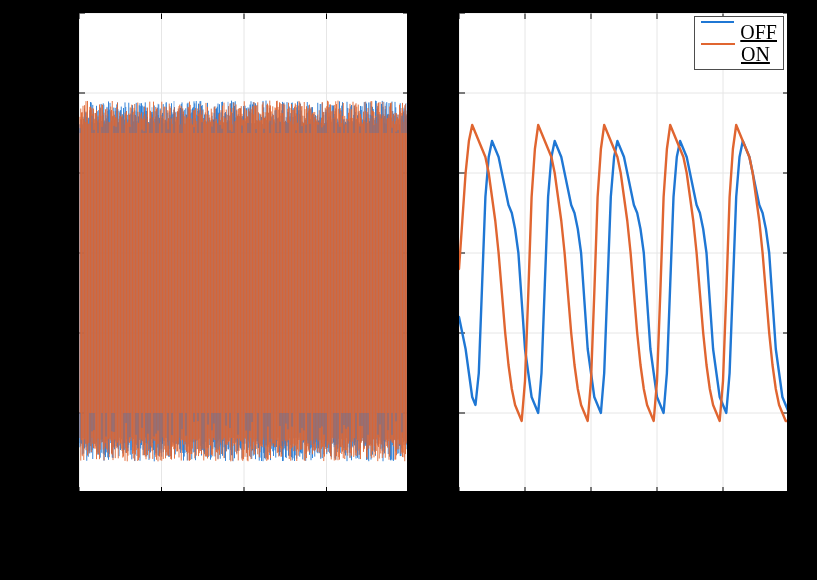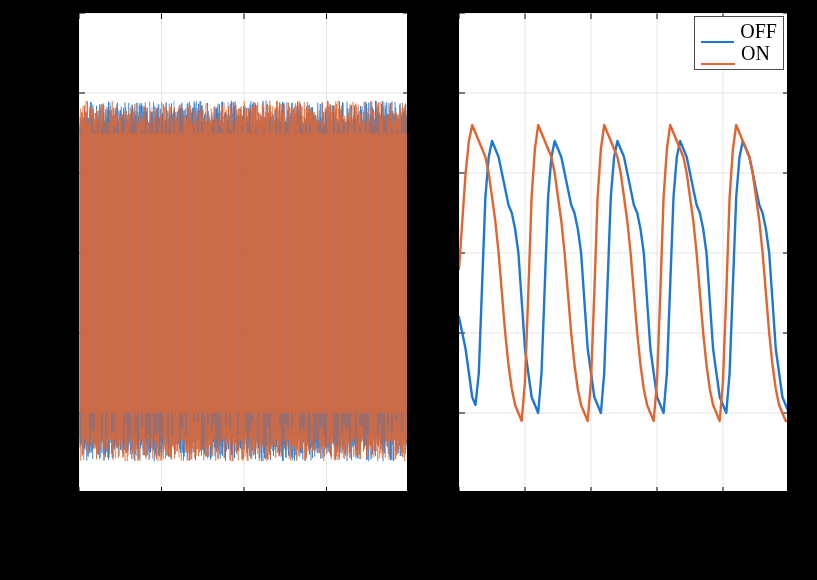--- a/index.html
+++ b/index.html
@@ -51,22 +51,23 @@
     position: absolute;
     background: #fff;
     border: 1px solid #4d4d4d;
     padding: 4px 6px 4px 6px;
     font-size: 20px;
     color: #000;
     box-sizing: border-box;
   }
   .legend-row {
     display: flex;
-    align-items: flex-end;
+    align-items: flex-start;
     height: 22px;
+    text-decoration: underline;
   }
   .legend-line {
     width: 34px;
     height: 0;
     border-top: 2.5px solid;
     margin-right: 6px;
   }
 </style>
 </head>
 <body>

